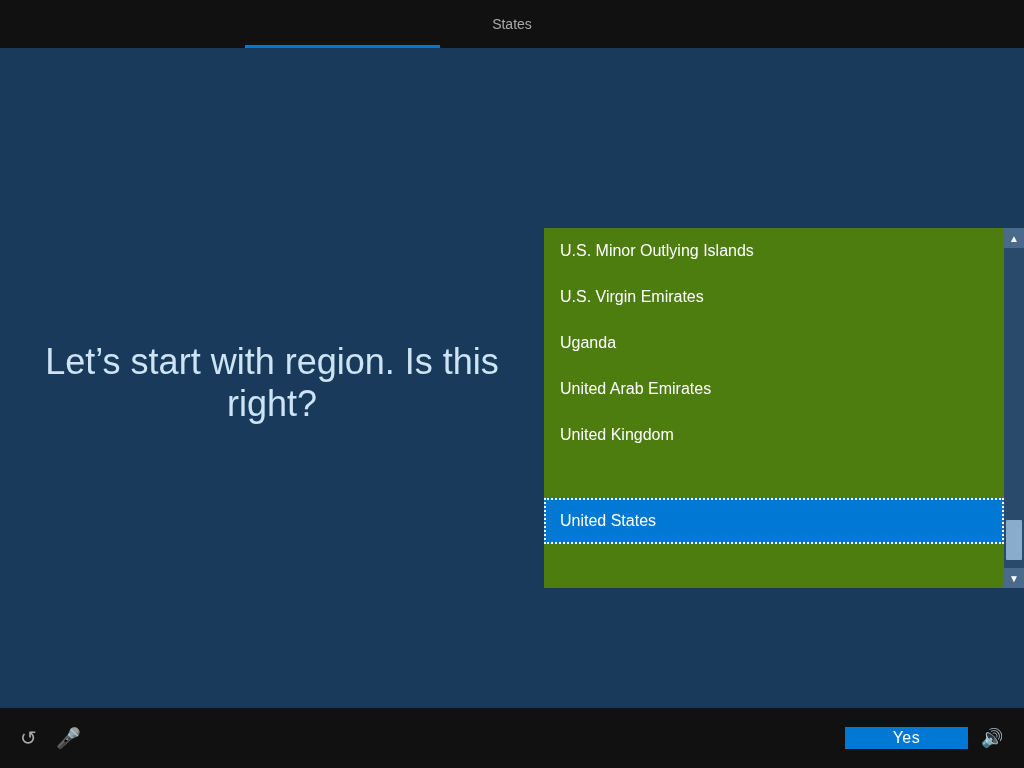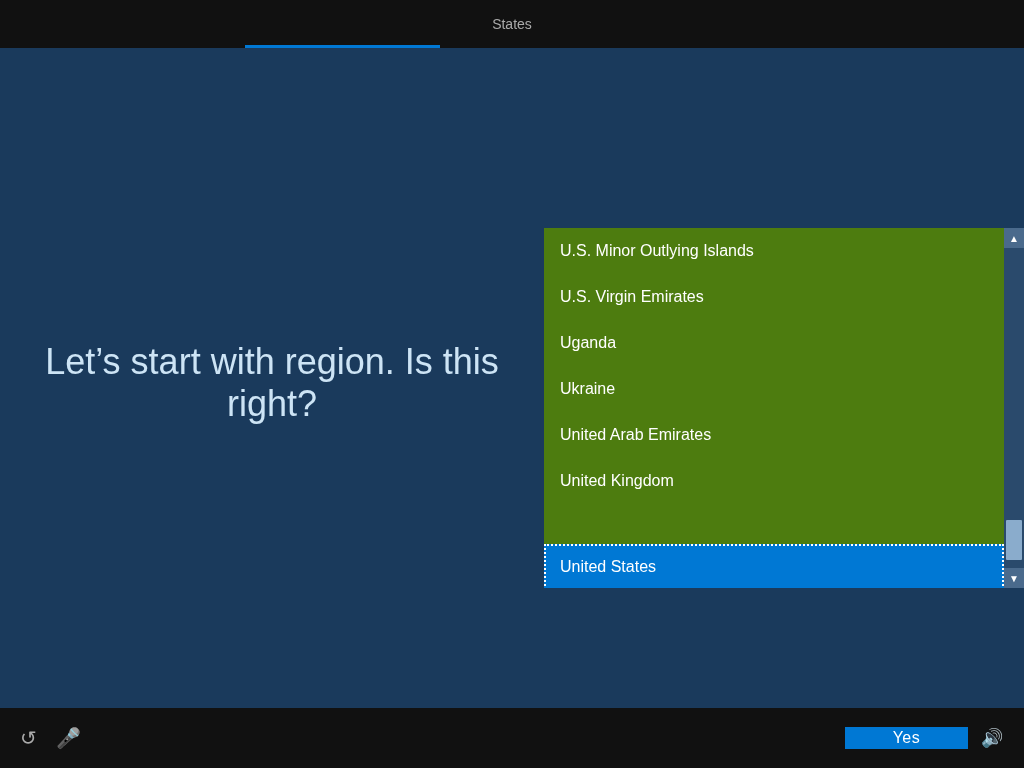--- a/index.html
+++ b/index.html
@@ -194,21 +194,20 @@
 
 <div class="main-content">
   <h1 class="page-heading">Let’s start with region. Is this right?</h1>
 
   <div class="list-container">
     <div class="list-box" id="region-list">
 
     <div class="list-item">U.S. Minor Outlying Islands</div>
         <div class="list-item">U.S. Virgin Emirates</div>
         <div class="list-item">Uganda</div>
-        <div class="list-item">Ukraine</div>
         <div class="list-item">United Arab Emirates</div>
         <div class="list-item">United Kingdom</div>
         <div class="list-item selected">United States</div>
       </div>
     <div class="scrollbar-track">
       <div class="scrollbar-arrow">▲</div>
       <div class="scrollbar-thumb-area">
         <div class="scrollbar-thumb"></div>
       </div>
       <div class="scrollbar-arrow">▼</div>

